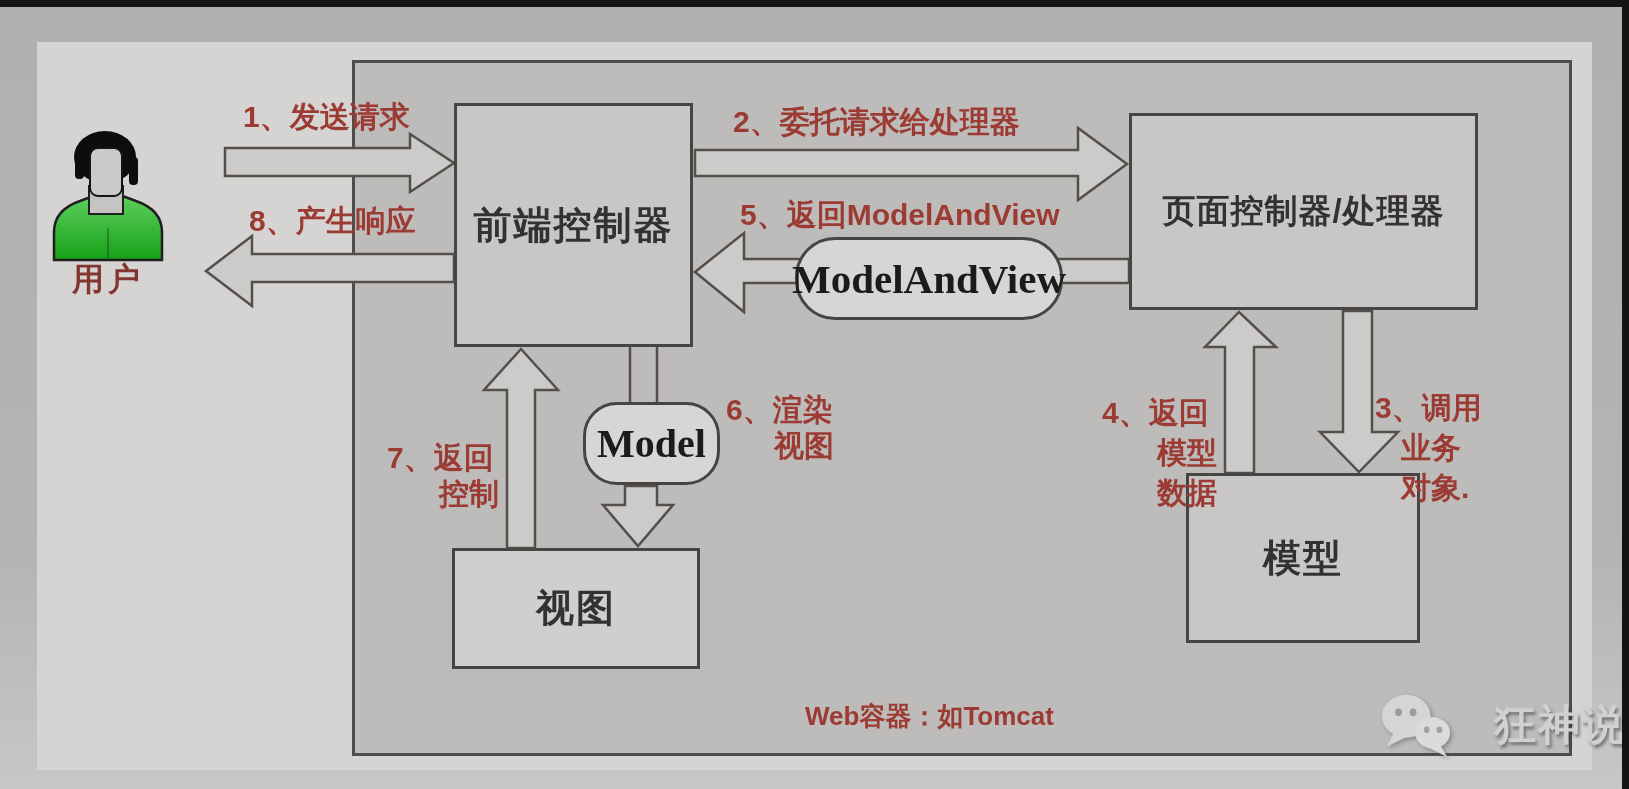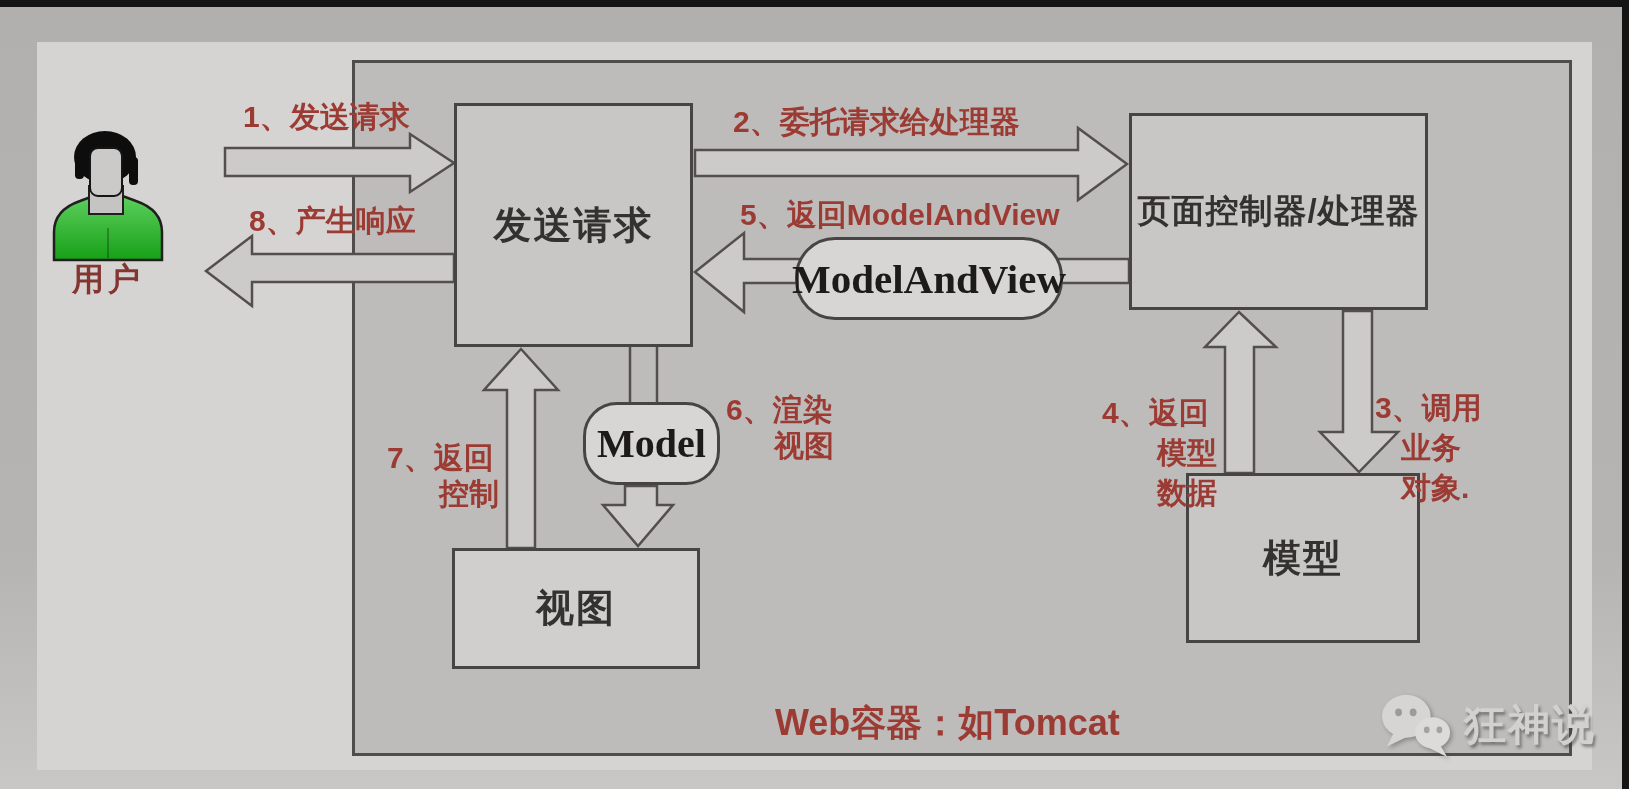--- a/index.html
+++ b/index.html
@@ -25,21 +25,21 @@
   #arrows{left:0;top:0;width:1629px;height:789px;z-index:2;}
   #arrows polygon{fill:#cdcbc9;stroke:#524f4d;stroke-width:2.5;}
   #arrows line{stroke:#524f4d;stroke-width:2.5;}
   
   .node{
     display:flex;align-items:center;justify-content:center;
     background:#c9c7c5;border:3px solid #474543;box-sizing:border-box;
     color:#343230;font-weight:bold;letter-spacing:2px;z-index:3;
   }
   #front-controller{left:454px;top:103px;width:239px;height:244px;font-size:38px;}
-  #page-controller{left:1129px;top:113px;width:299px;height:197px;font-size:33px;letter-spacing:1px;}
+  #page-controller{left:1129px;top:113px;width:349px;height:197px;font-size:33px;letter-spacing:1px;}
   #model-box{left:1186px;top:473px;width:234px;height:170px;font-size:38px;}
   #view-box{left:452px;top:548px;width:248px;height:121px;font-size:38px;background:#d1cfcd;}
   
   .stadium{
     display:flex;align-items:center;justify-content:center;
     background:#d8d6d4;border:3px solid #474543;box-sizing:border-box;
     color:#1d1b1a;font-family:"Liberation Serif", serif;font-weight:bold;z-index:3;
   }
   #model-tag{left:583px;top:402px;width:137px;height:83px;border-radius:34px;font-size:40px;}
   #mav-tag{left:795px;top:237px;width:268px;height:83px;border-radius:40px;font-size:41px;}
@@ -50,29 +50,29 @@
   #label-step5{left:740px;top:197px;}
   #label-step8{left:249px;top:203px;}
   #label-step6{left:726px;top:392px;}
   #label-step6 .l2{padding-left:48px;}
   #label-step7{left:387px;top:440px;}
   #label-step7 .l2{padding-left:52px;}
   #label-step4{left:1102px;top:347px;line-height:40px;margin-top:46px;}
   #label-step4 .l2,#label-step4 .l3{padding-left:55px;}
   #label-step3{left:1375px;top:347px;line-height:40px;margin-top:41px;}
   #label-step3 .l2,#label-step3 .l3{padding-left:26px;}
-  #web-label{left:775px;top:699px;color:#9c3b33;font-weight:bold;font-size:36px;white-space:nowrap;z-index:4;}
+  #web-label{left:805px;top:699px;color:#9c3b33;font-weight:bold;font-size:26px;white-space:nowrap;z-index:4;}
   
   #actor{left:48px;top:130px;width:120px;height:132px;z-index:2;}
   #actor-label{left:72px;top:258px;color:#833631;font-weight:bold;font-size:32px;letter-spacing:4px;z-index:2;}
   
   #watermark{left:1380px;top:690px;display:flex;align-items:center;gap:8px;z-index:6;}
   #watermark .wm-text{
     color:#d3d1cf;font-weight:bold;font-size:42px;letter-spacing:2px;
-    text-shadow:2px 3px 3px rgba(60,60,60,0.55);white-space:nowrap;
+    text-shadow:2px 3px 3px rgba(60,60,60,0.55);white-space:nowrap;margin-left:30px;
   }
   #wechat-svg{filter:drop-shadow(2px 2px 2px rgba(70,70,70,0.45));}
 </style>
 </head>
 <body>
 
 <div id="stage">
 
   <div id="panel" class="abs"></div>
 
@@ -85,21 +85,21 @@
     <polygon points="1129,259 744,259 744,233 695,272 744,312 744,283 1129,283"></polygon>
     <polygon points="1343,311 1343,432 1320,432 1359,472 1398,432 1372,432 1372,311"></polygon>
     <polygon points="1225,473 1225,347 1205,347 1239,312 1276,347 1254,347 1254,473"></polygon>
     <polygon points="507,548 507,390 484,390 521,349 558,390 535,390 535,548"></polygon>
     <line x1="630" y1="347" x2="630" y2="404"></line>
     <line x1="657" y1="347" x2="657" y2="404"></line>
     <polygon points="625,486 625,505 603,505 638,546 673,505 657,505 657,486"></polygon>
   </svg>
 
   <div id="front-controller" class="abs node">
-    <span>发送请求</span>
+    <span>前端控制器</span>
   </div>
   <div id="page-controller" class="abs node">
     <span>页面控制器/处理器</span>
   </div>
   <div id="model-box" class="abs node">
     <span>模型</span>
   </div>
   <div id="view-box" class="abs node">
     <span>视图</span>
   </div>

